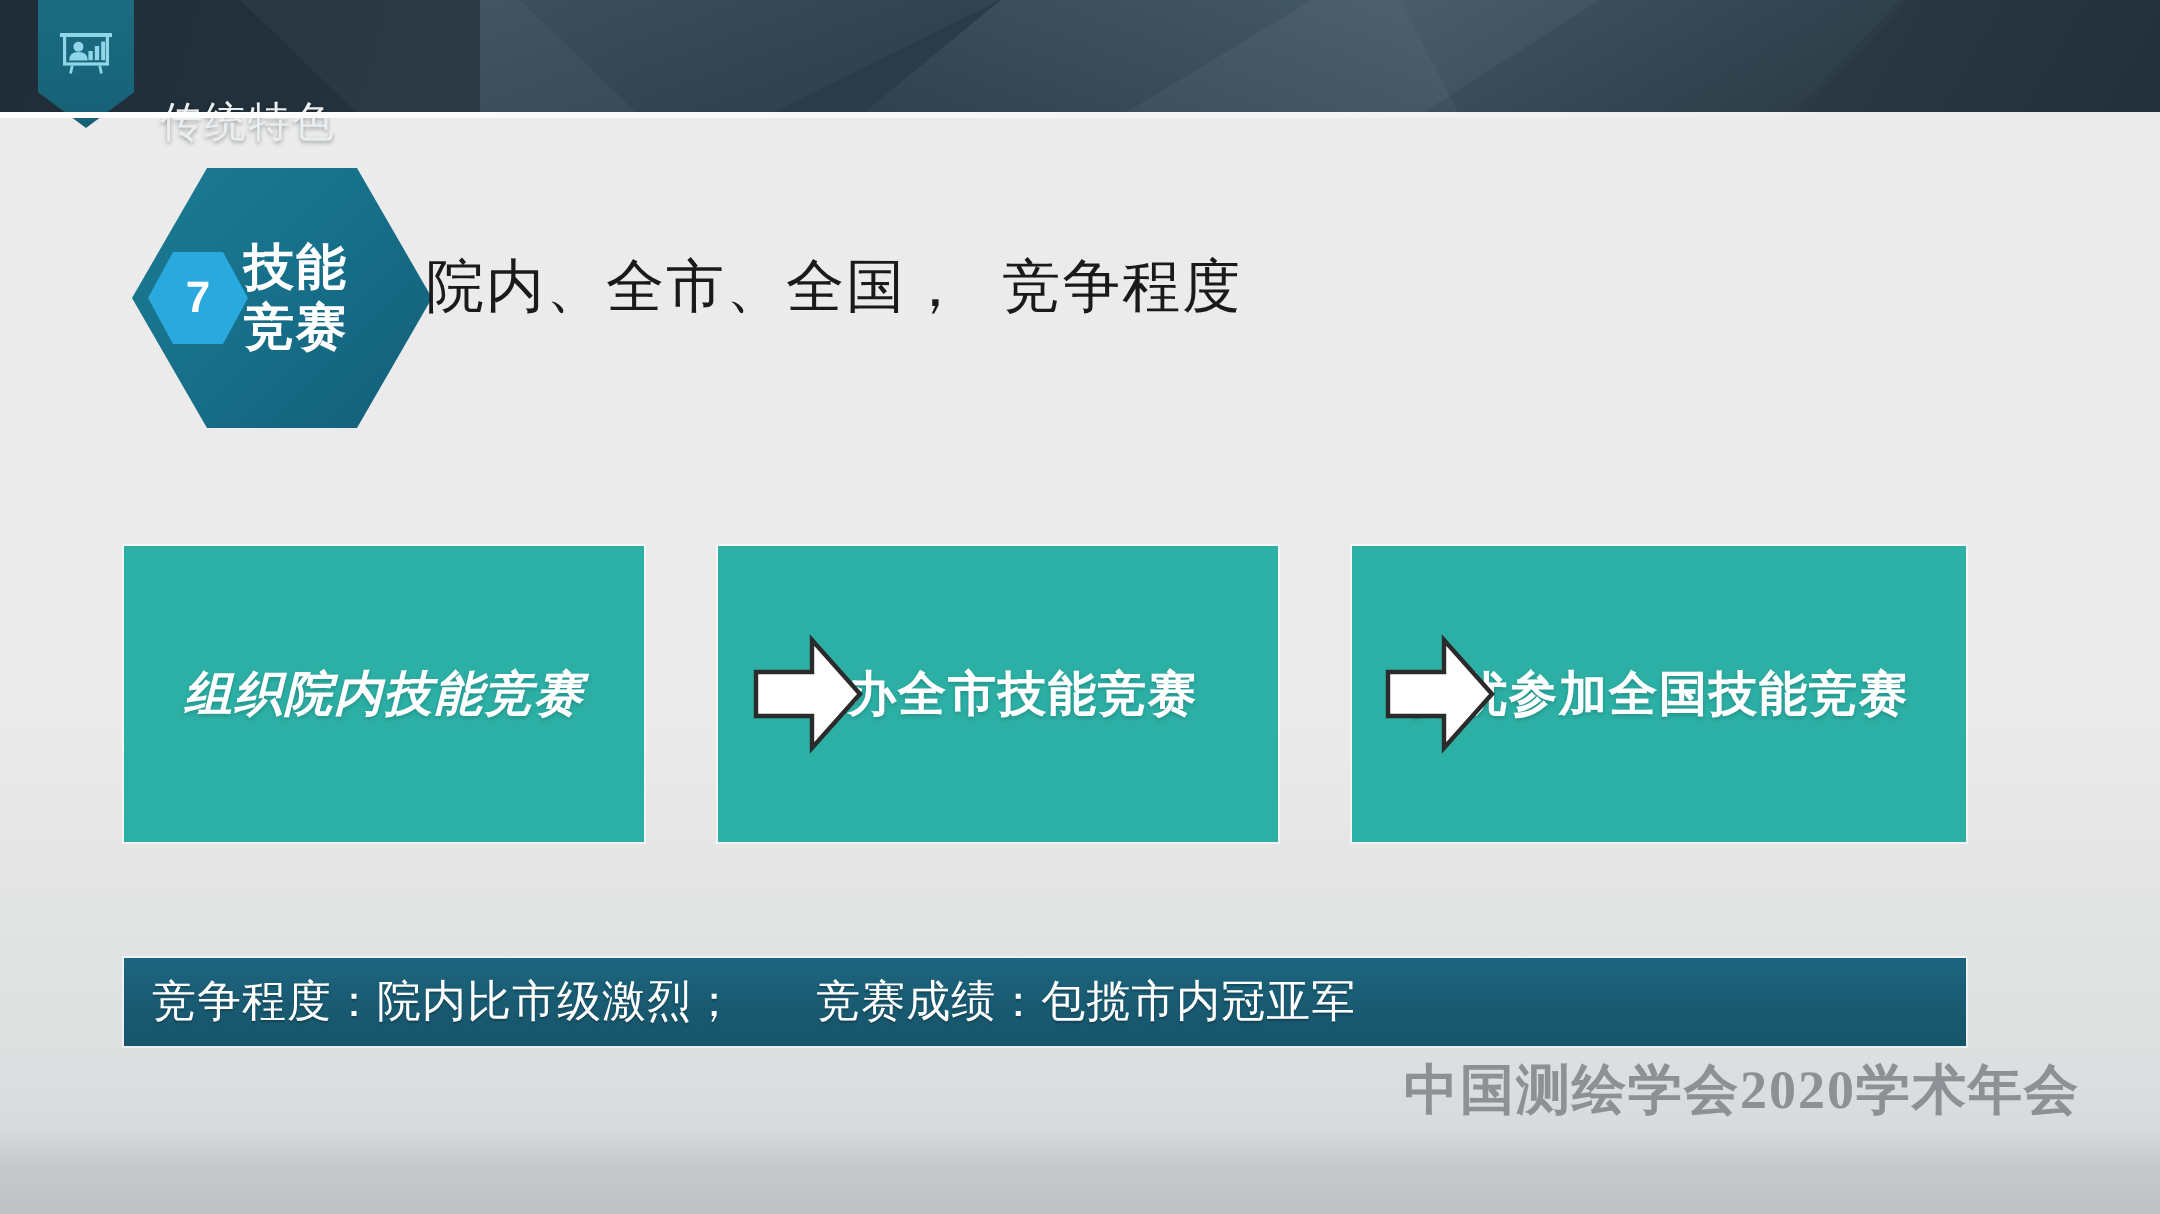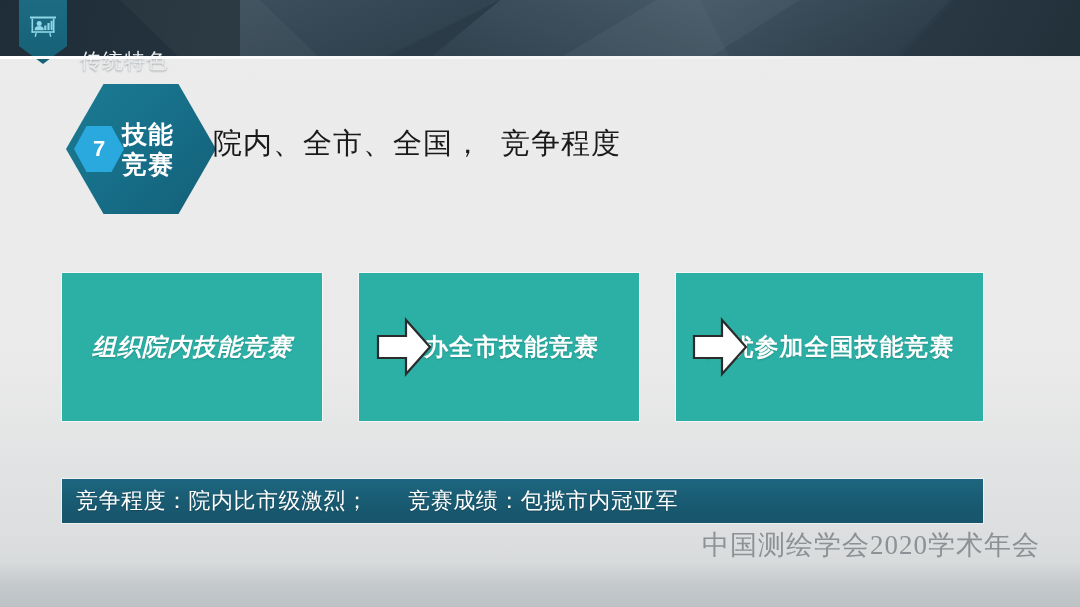--- a/index.html
+++ b/index.html
@@ -203,20 +203,21 @@
   }
 
   
   .footer {
     position: absolute;
     right: 40px; top: 527px;
     color: #8d9195;
     font-size: 27px;
     font-family: "Liberation Serif", "DejaVu Serif", serif;
     letter-spacing: 1px;
+    font-weight: bold;
   }
   .bottom-band {
     position: absolute;
     left: 0; bottom: 0;
     width: 1080px; height: 44px;
     background: linear-gradient(180deg, rgba(190,195,198,0.0) 0%, rgba(186,191,195,0.55) 45%, rgba(181,187,191,0.75) 100%);
     pointer-events: none;
   }
 </style>
 </head>

